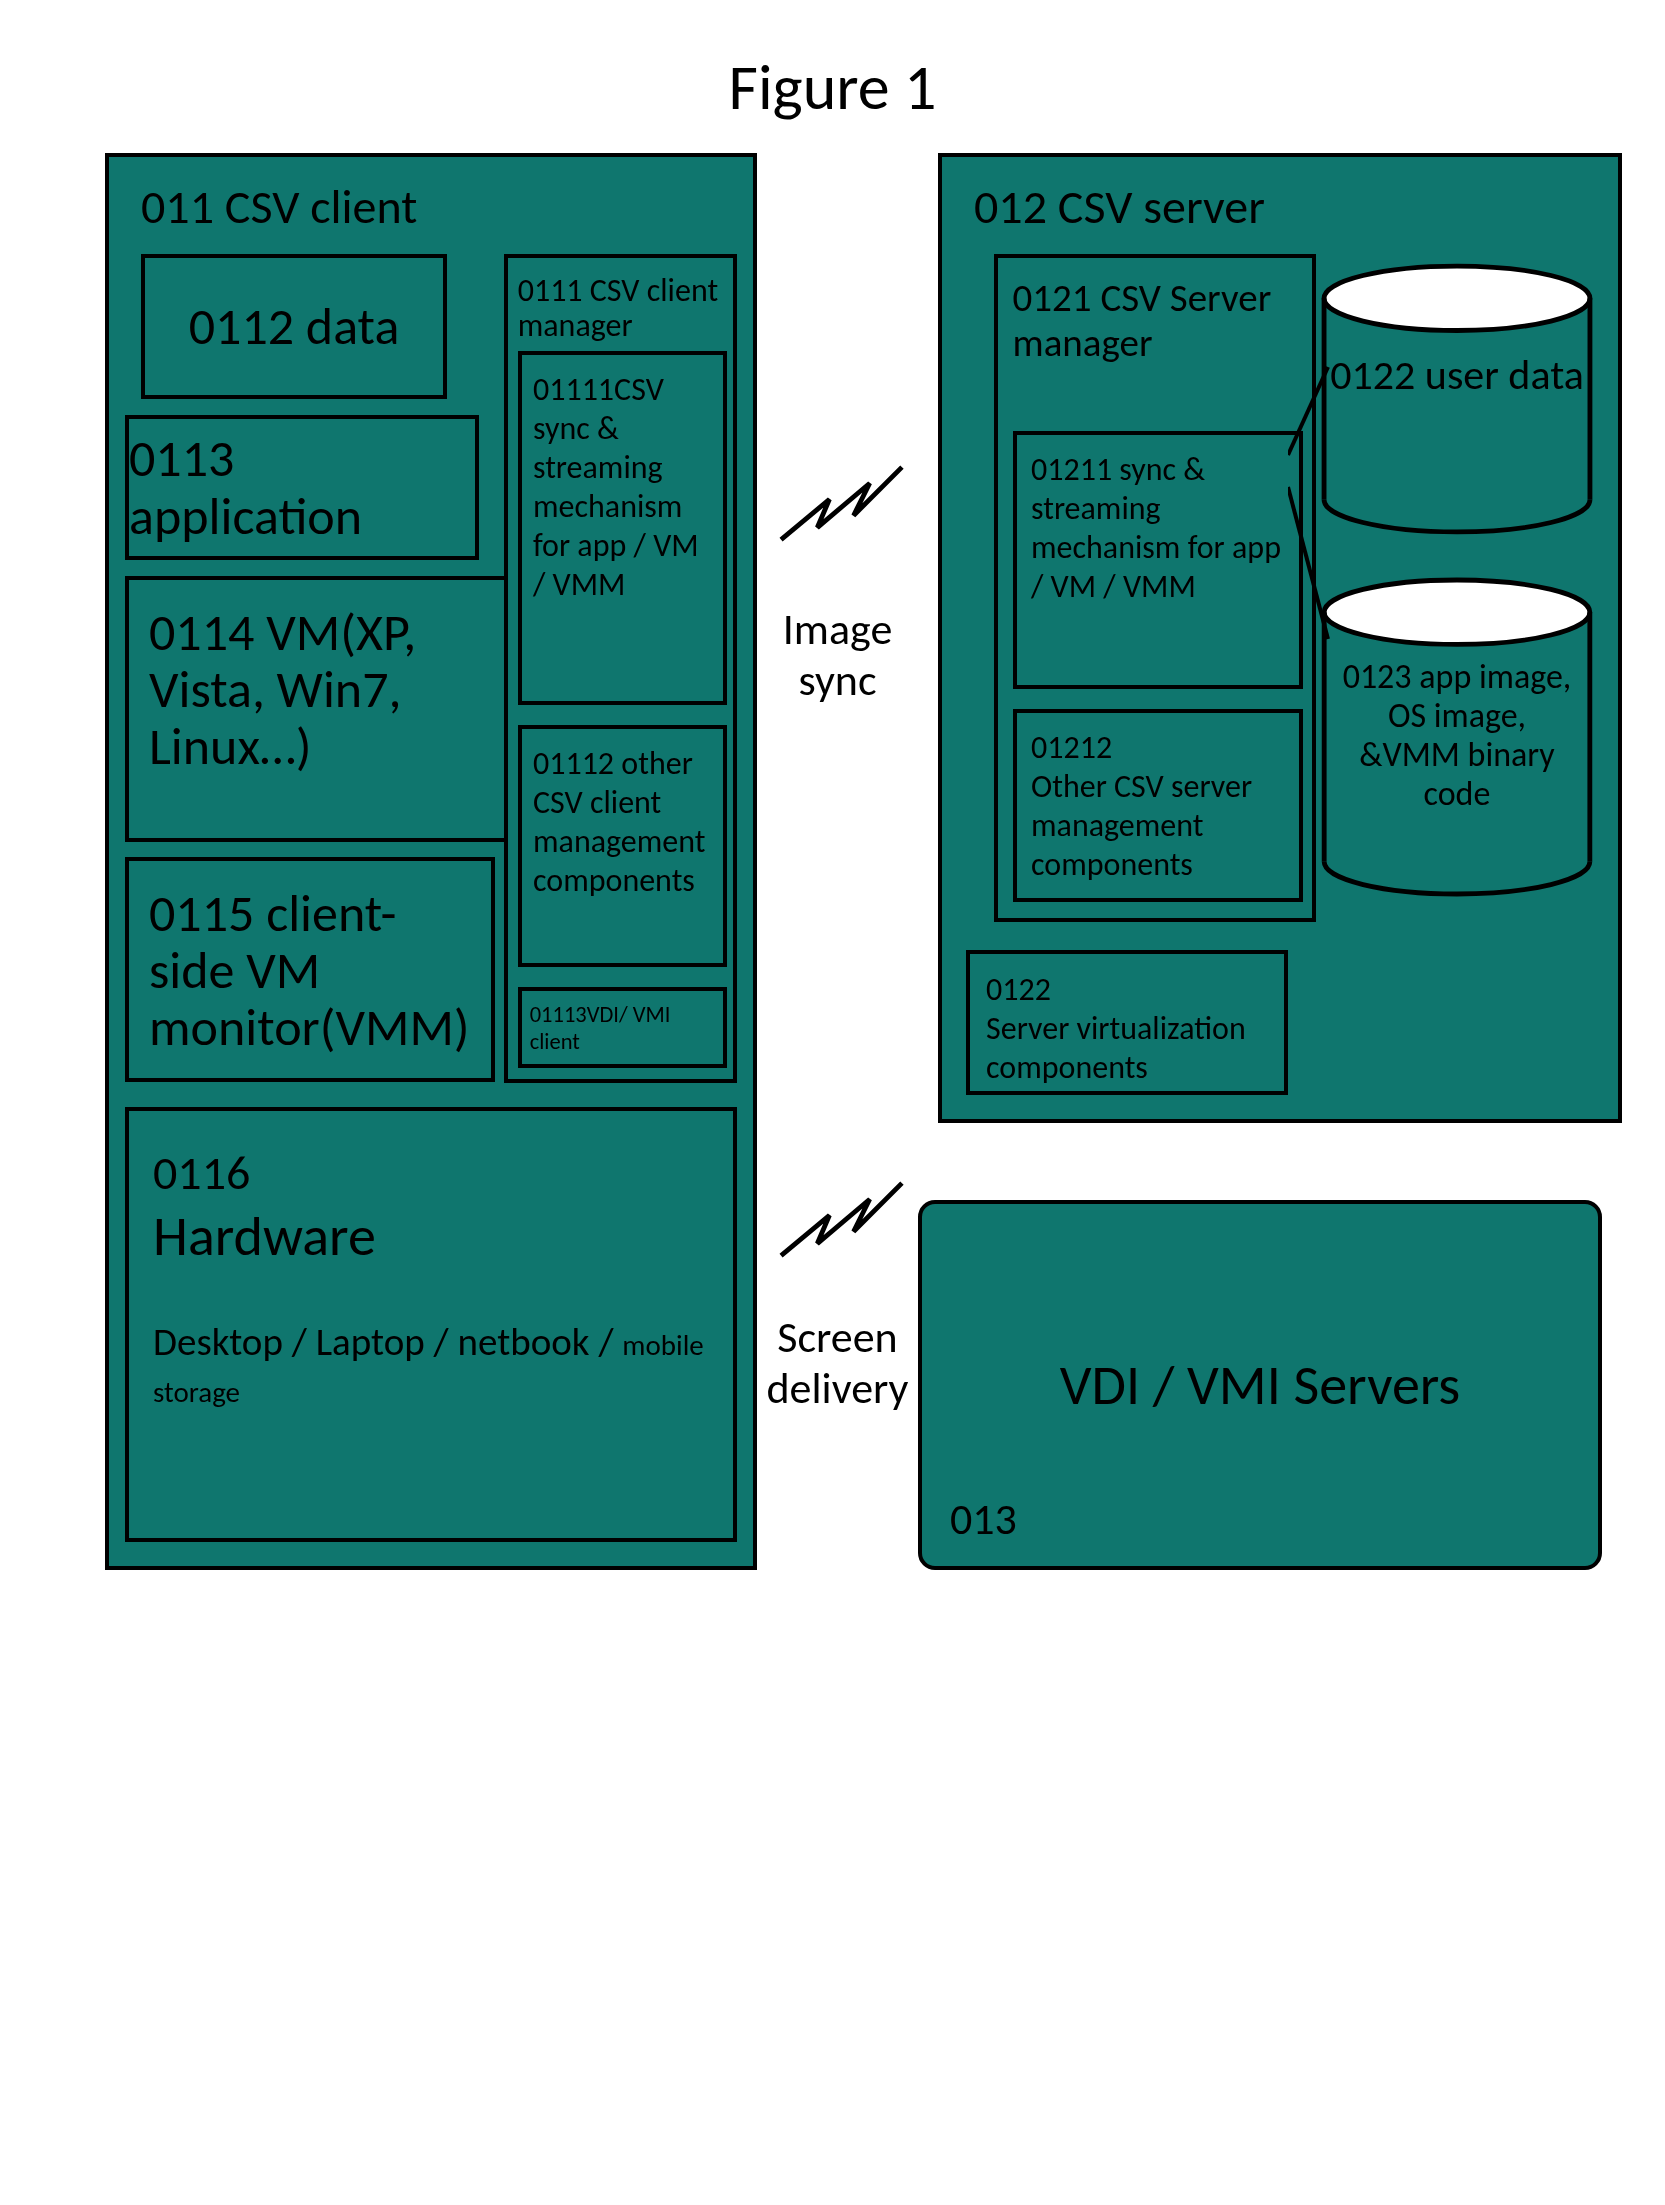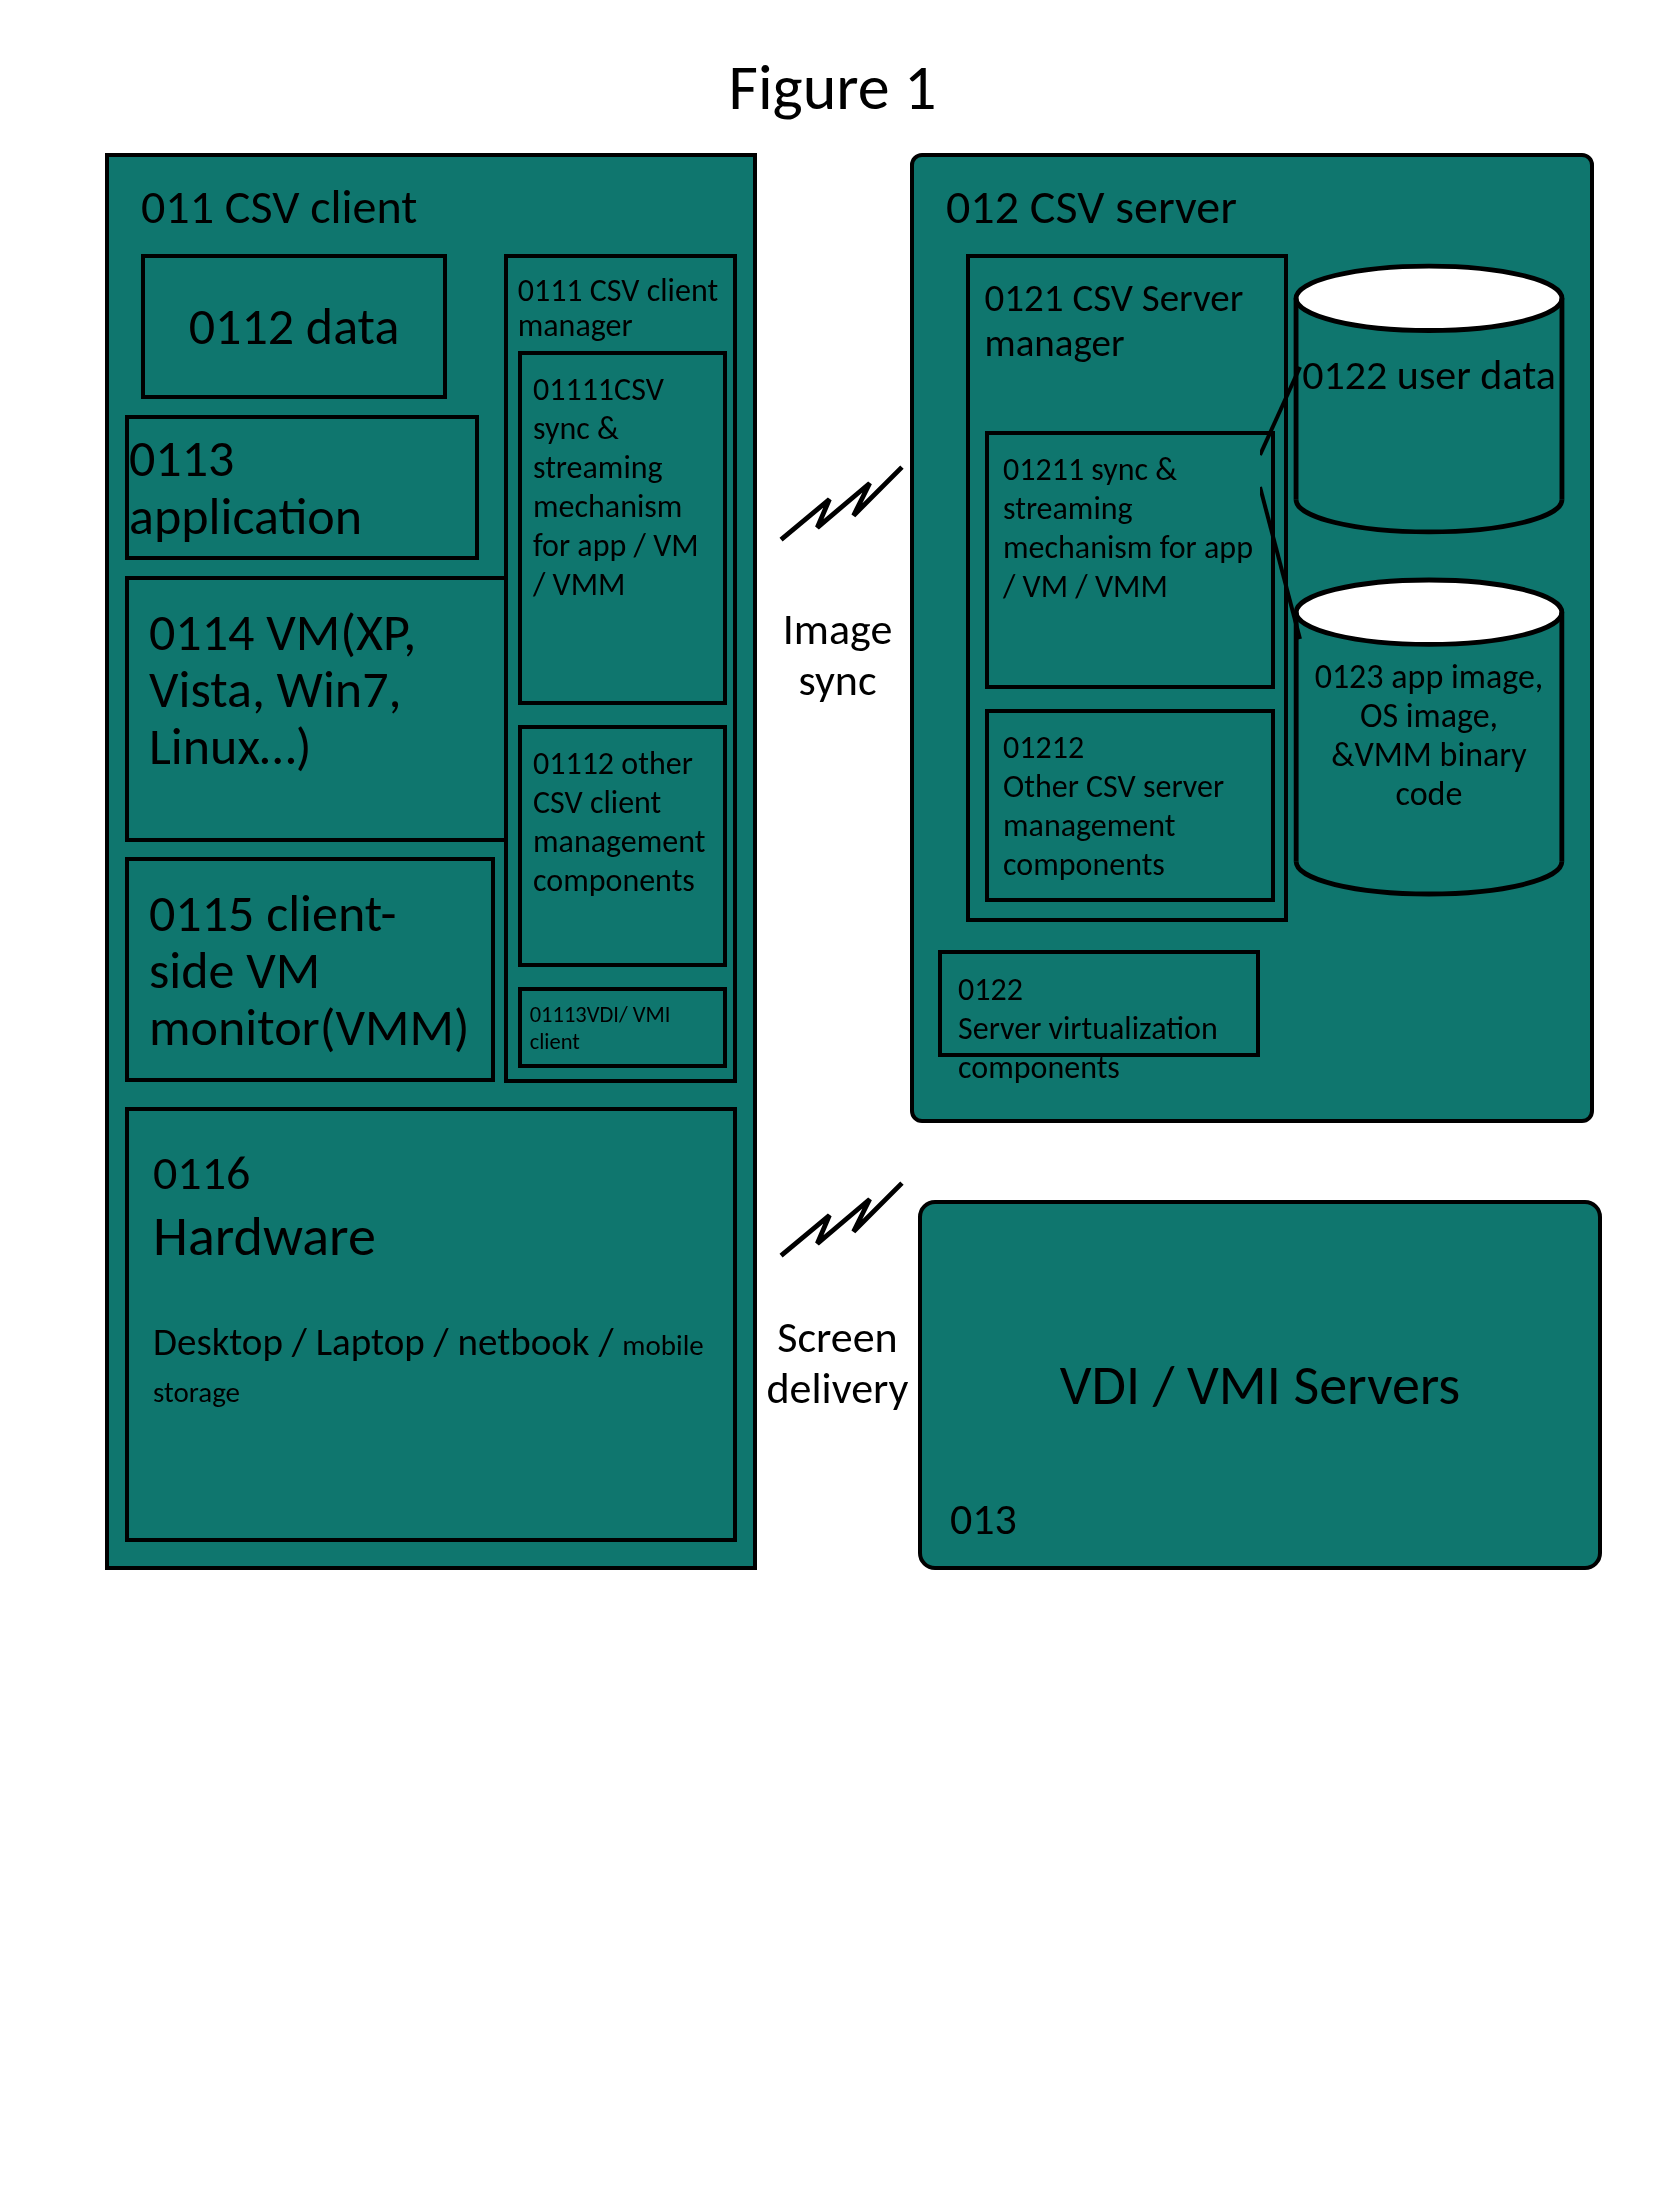--- a/index.html
+++ b/index.html
@@ -104,24 +104,23 @@
     width: 612px; height: 435px;
     padding: 32px 24px;
   }
   .hw-id { font-size: 48px; }
   .hw-name { font-size: 56px; }
   .hw-sub { font-size: 39px; margin-top: 48px; }
   .hw-sub2 { font-size: 29px; }
 
   
   .csv-server {
-    left: 805px; top: 0;
+    left: 833px; top: 0;
     width: 684px; height: 970px;
     padding: 10px;
-    border-radius: 12px;
   }
   .csv-server-title {
     position: absolute;
     top: 20px; left: 32px;
     font-size: 48px;
   }
   .s-mgr {
     left: 24px; top: 97px;
     width: 322px; height: 668px;
     padding: 17.7px 14.5px;
@@ -135,21 +134,21 @@
     padding: 14.5px;
   }
   .s-mgr-other {
     left: 14.5px; top: 451px;
     width: 290px; height: 193px;
     border-width: 4px;
     padding: 14.5px;
   }
   .s-virt {
     left: 24px; top: 793px;
-    width: 322px; height: 107px;
+    width: 322px; height: 145px;
     padding: 16px;
   }
 
   
   .cyl {
     position: absolute;
   }
   .cyl svg { overflow: visible; }
   .cyl-user { left: 374px; top: 105px; width: 282px; height: 274px; }
   .cyl-app  { left: 374px; top: 419px; width: 282px; height: 322px; }

